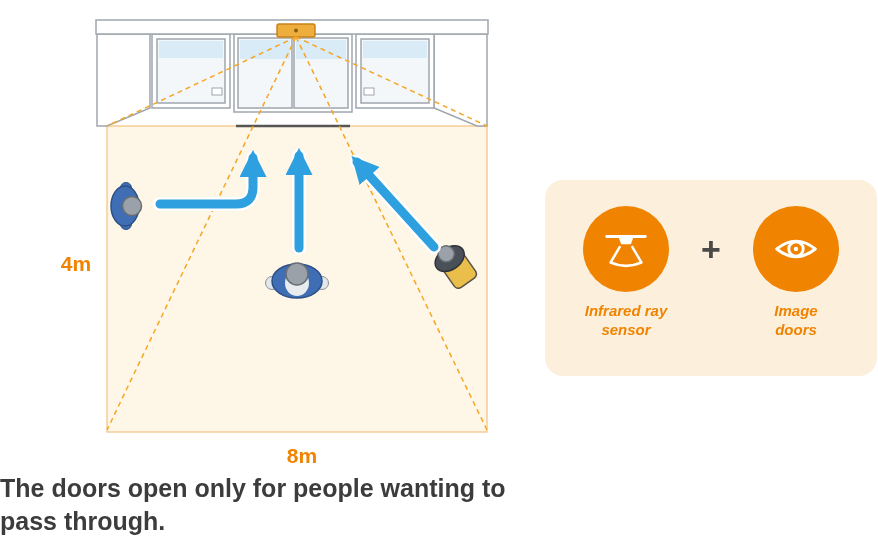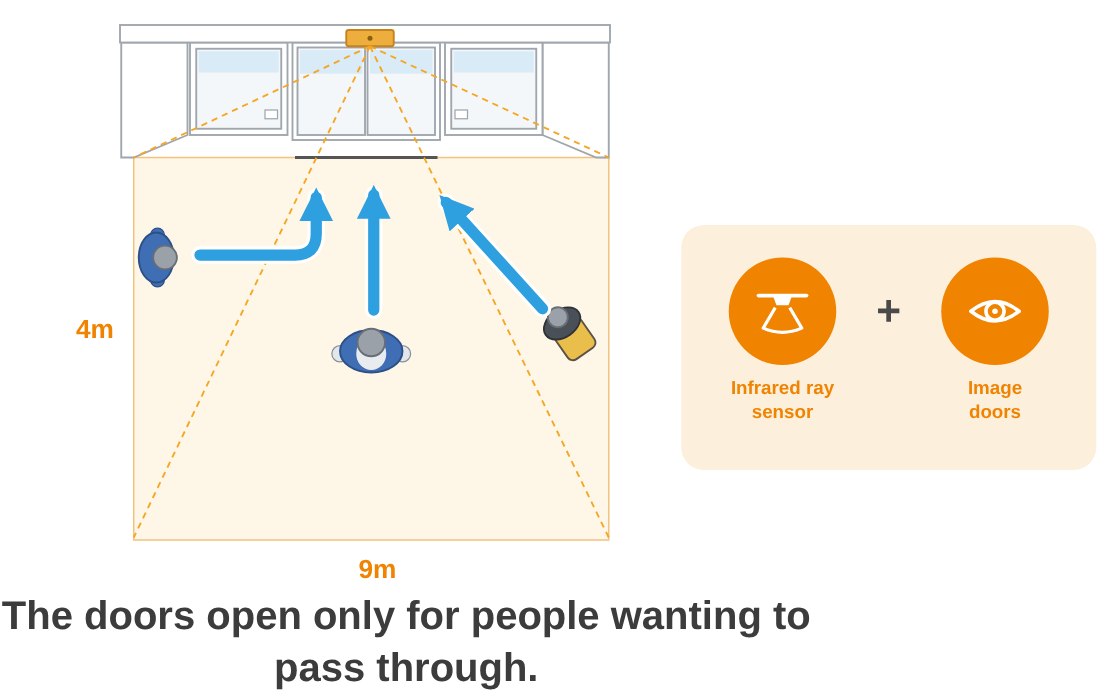--- a/index.html
+++ b/index.html
@@ -17,25 +17,25 @@
     background:#FCF0DD;border-radius:18px;
     display:flex;justify-content:center;gap:12px;
     padding-top:26px;box-sizing:border-box;
   }
   .sensor-col{display:flex;flex-direction:column;align-items:center;width:124px;}
   .sensor-circle{width:86px;height:86px;border-radius:50%;background:#F08300;
     display:flex;align-items:center;justify-content:center;flex:0 0 auto;}
   .plus-sign{height:86px;display:flex;align-items:center;justify-content:center;
     font-size:34px;font-weight:bold;color:#4A4A4A;width:22px;}
   .sensor-label{margin-top:10px;font-size:15px;font-weight:bold;color:#F08300;
-    text-align:center;line-height:1.25;white-space:pre-line;}
+    text-align:center;line-height:1.25;white-space:pre-line;font-style:italic;}
 
   .caption{
     position:absolute;left:0;top:472px;width:650px;
-    text-align:center;font-size:32px;font-weight:bold;color:#3C3C3C;
+    font-size:25px;font-weight:bold;color:#3C3C3C;
     line-height:1.3;white-space:pre-line;
   }
 </style>
 </head>
 <body>
 
 <div class="stage">
 
   <svg class="diagram-svg" width="540" height="470" viewBox="0 0 540 470">
     <defs>
@@ -107,21 +107,21 @@
       <path d="M160,204 L236,204 Q253,204 253,187 L253,158" stroke="#FFFFFF" stroke-width="14"></path>
       <path d="M299,248 L299,156" stroke="#FFFFFF" stroke-width="14"></path>
       <path d="M434,247 L357,162" stroke="#FFFFFF" stroke-width="14"></path>
       <path d="M160,204 L236,204 Q253,204 253,187 L253,158" stroke="#2E9FDF" stroke-width="9" marker-end="url(#ah)"></path>
       <path d="M299,248 L299,156" stroke="#2E9FDF" stroke-width="9" marker-end="url(#ah)"></path>
       <path d="M434,247 L357,162" stroke="#2E9FDF" stroke-width="9" marker-end="url(#ah)"></path>
     </g>
   </svg>
 
   <div class="dim-label dim-4m">4m</div>
-  <div class="dim-label dim-5m">9m</div>
+  <div class="dim-label dim-5m">8m</div>
 
   <div class="sensor-panel">
     <div class="sensor-col">
       <div class="sensor-circle">
         <svg width="54" height="54" viewBox="-28 -28 56 56">
           <line x1="-20" y1="-13" x2="20" y2="-13" stroke="#FFFFFF" stroke-width="3" stroke-linecap="round"></line>
           <path d="M-8,-13 L8,-13 L5,-5 L-5,-5 Z" fill="#FFFFFF"></path>
           <path d="M-6,-3 L-16,14 Q0,21 16,14 L6,-3" fill="none" stroke="#FFFFFF" stroke-width="2.6" stroke-linejoin="round"></path>
         </svg>
       </div>

